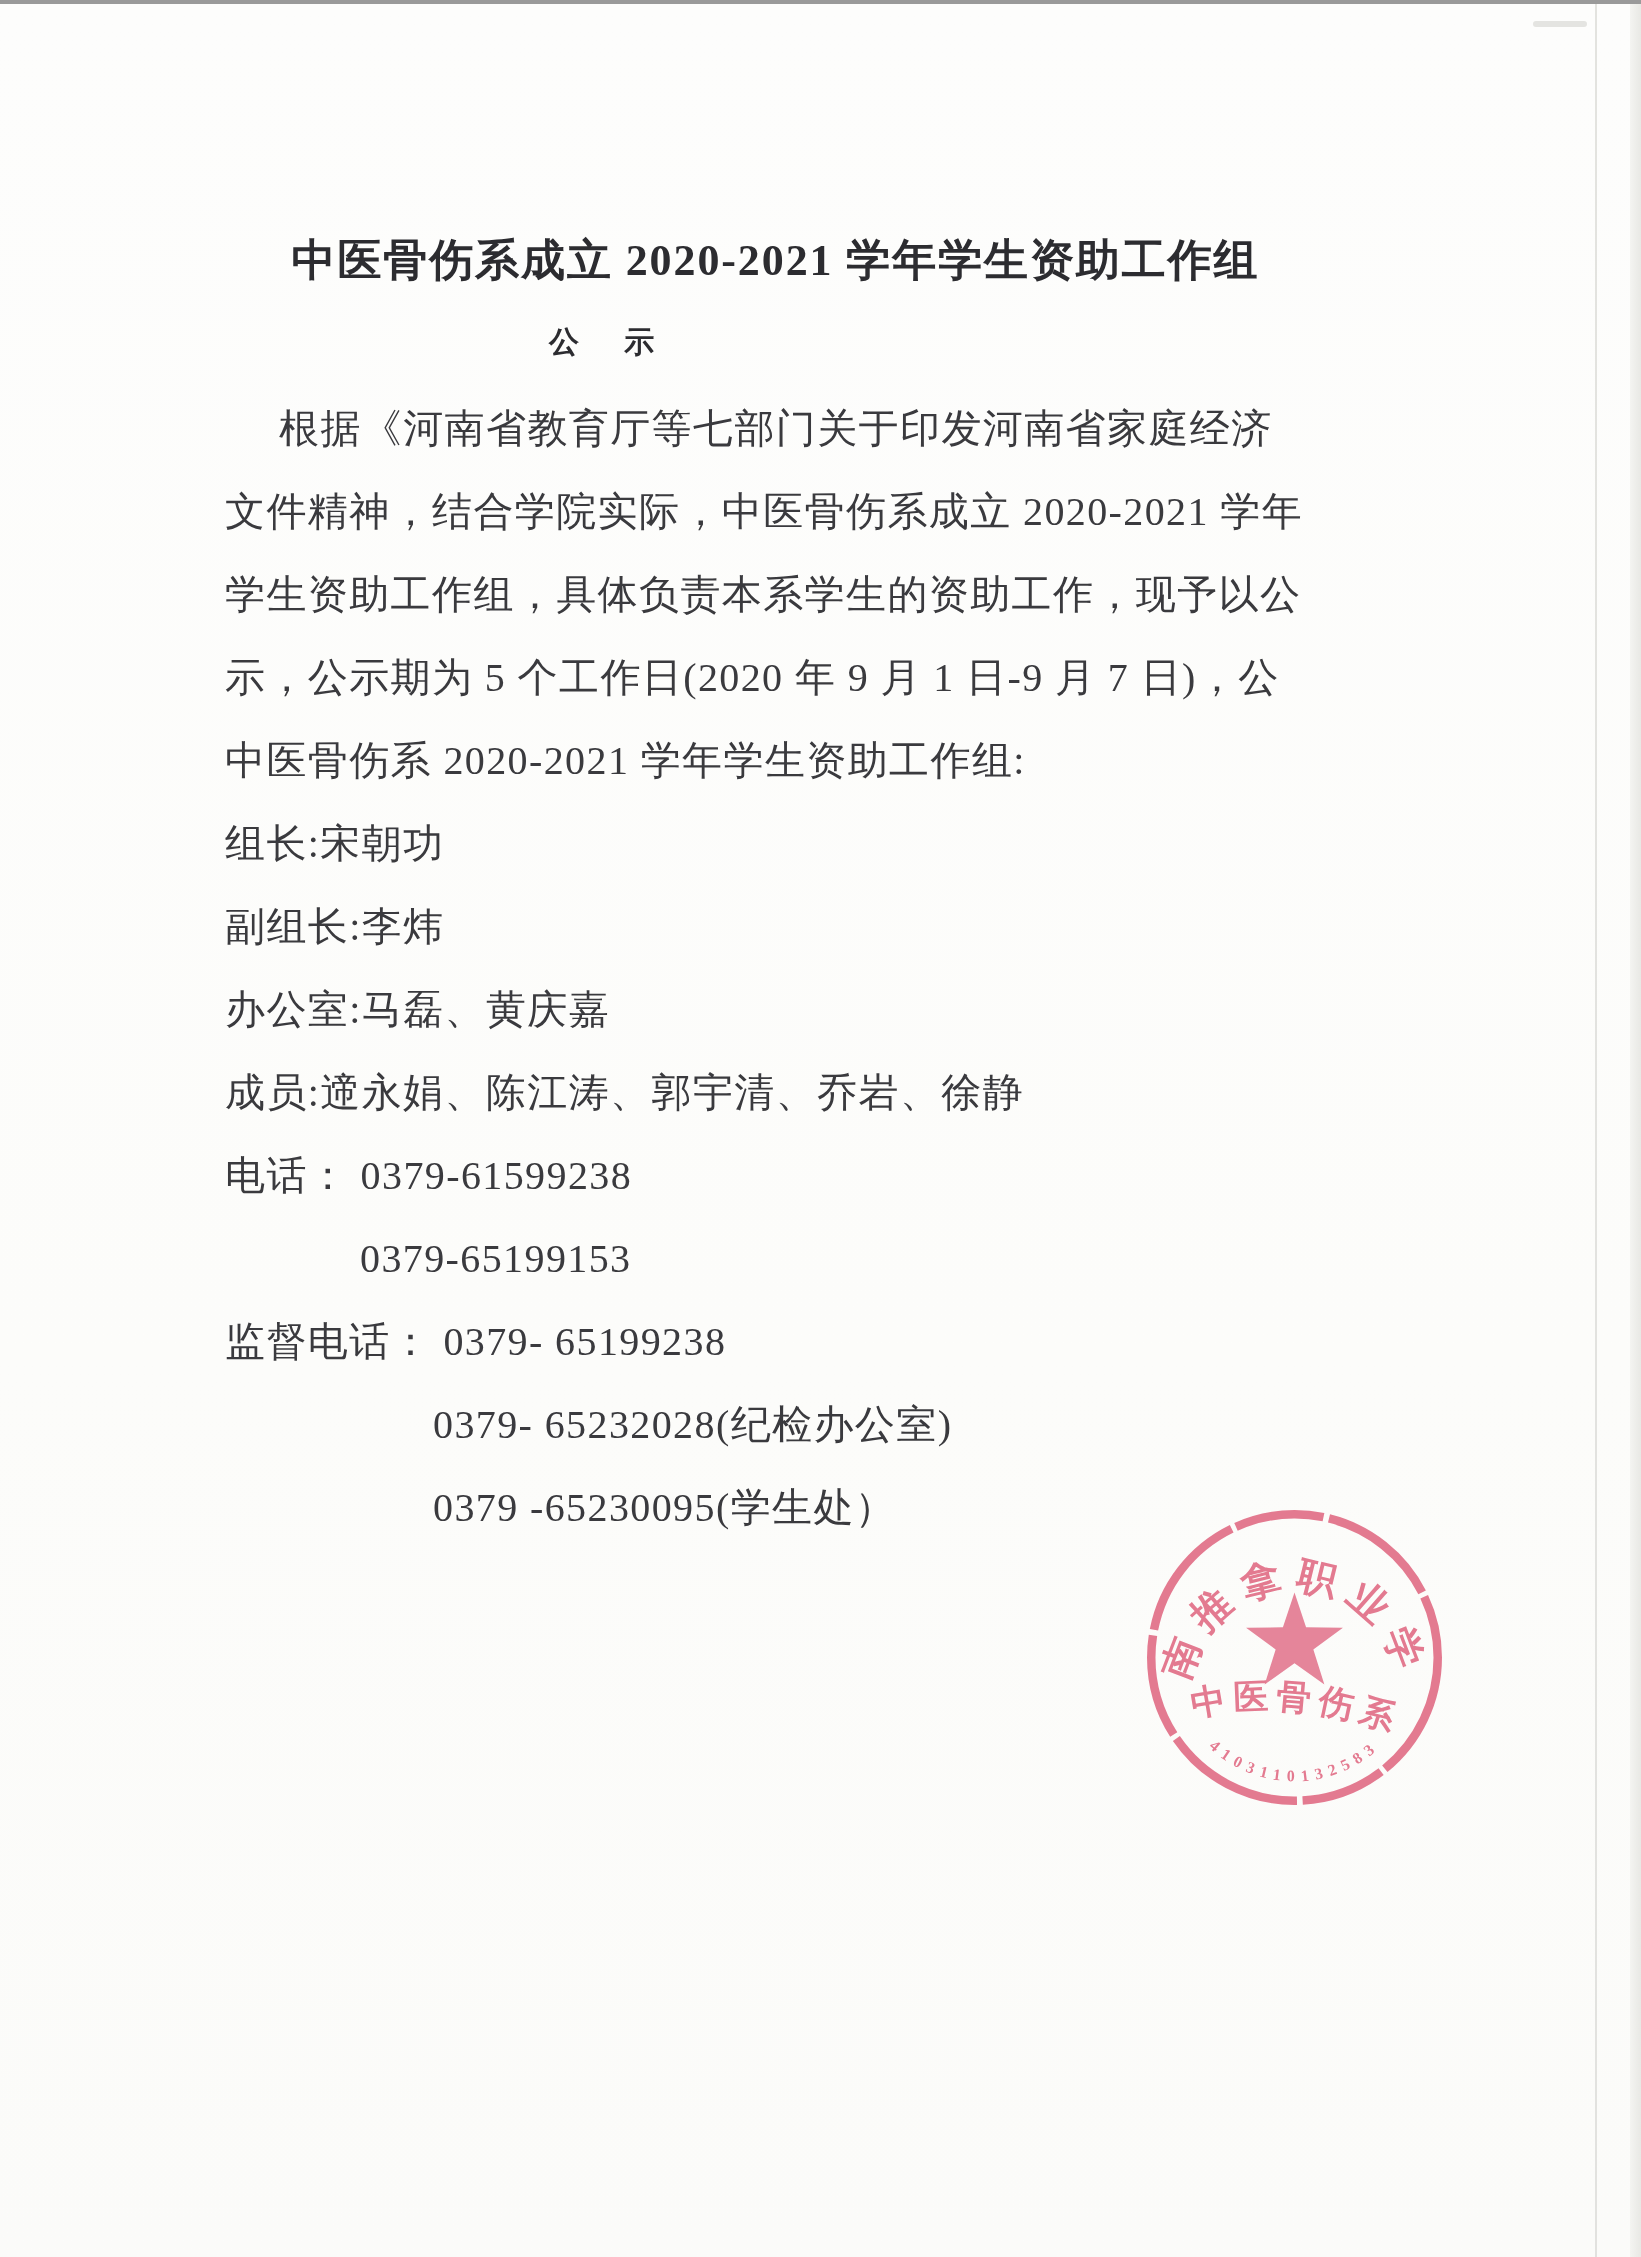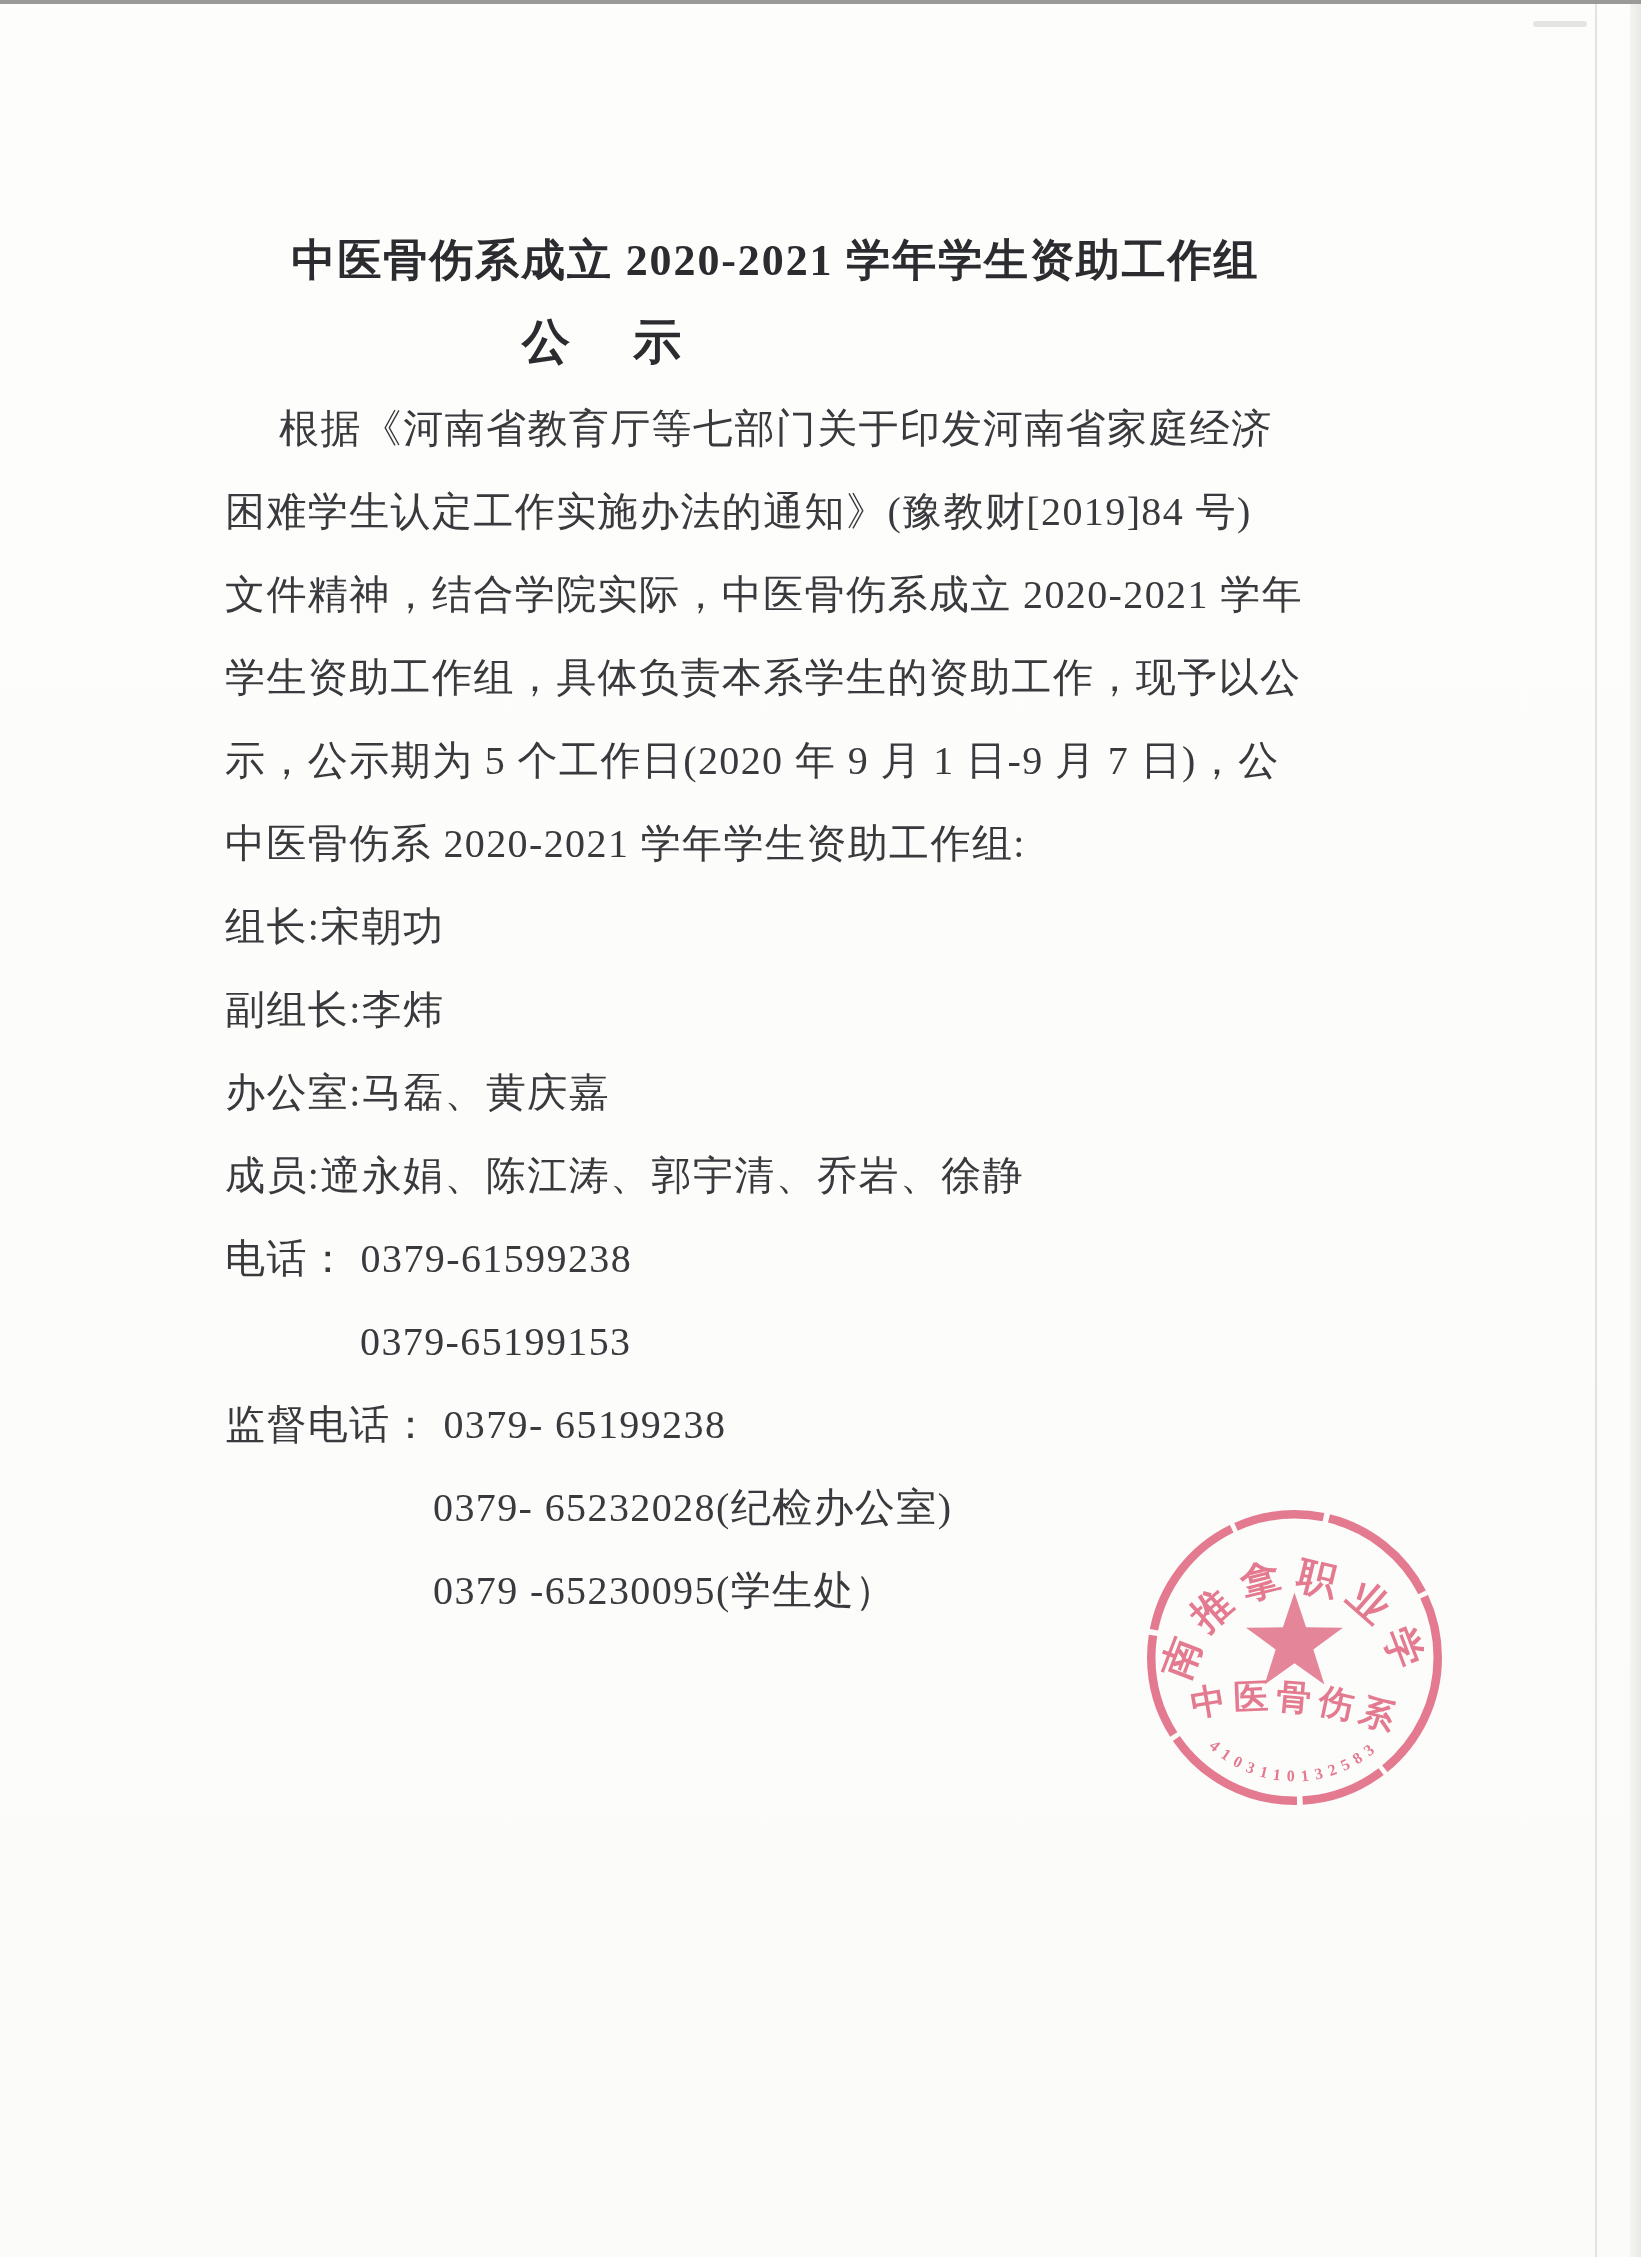--- a/index.html
+++ b/index.html
@@ -24,21 +24,21 @@
     font-size:44px;
     font-weight:700;
     letter-spacing:1.9px;
     line-height:70px;
     color:#2c2c30;
     white-space:nowrap;
   }
   .doc-subtitle{
     position:relative;left:-108px;
     text-align:center;
-    font-size:48px;
+    font-size:30px;
     font-weight:700;
     letter-spacing:7.7px;
     line-height:91px;
     color:#2c2c30;
     white-space:nowrap;
   }
   .line{
     font-size:40px;
     line-height:83px;
     letter-spacing:1.4px;
@@ -79,21 +79,20 @@
 
 <div class="page">
 
   <div class="content">
 
     <div class="doc-title">中医骨伤系成立 2020-2021 学年学生资助工作组</div>
 
     <div class="doc-subtitle">公　示</div>
 
     <div class="line indent-first">根据《河南省教育厅等七部门关于印发河南省家庭经济</div>
-    <div class="line">困难学生认定工作实施办法的通知》(豫教财[2019]84 号)</div>
     <div class="line">文件精神，结合学院实际，中医骨伤系成立 2020-2021 学年</div>
     <div class="line">学生资助工作组，具体负责本系学生的资助工作，现予以公</div>
     <div class="line">示，公示期为 5 个工作日(2020 年 9 月 1 日-9 月 7 日)，公</div>
 
     <div class="line">中医骨伤系 2020-2021 学年学生资助工作组:</div>
     <div class="line">组长:宋朝功</div>
     <div class="line">副组长:李炜</div>
     <div class="line">办公室:马磊、黄庆嘉</div>
     <div class="line">成员:遆永娟、陈江涛、郭宇清、乔岩、徐静</div>
 

